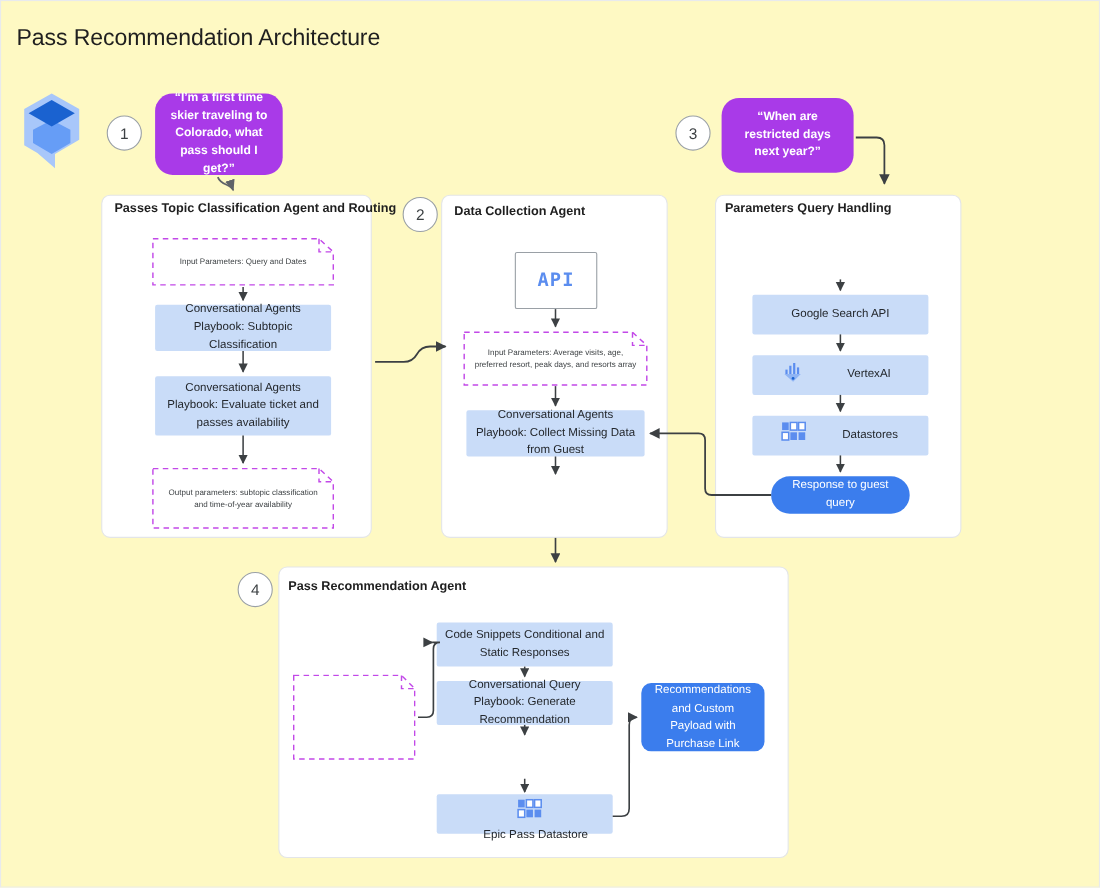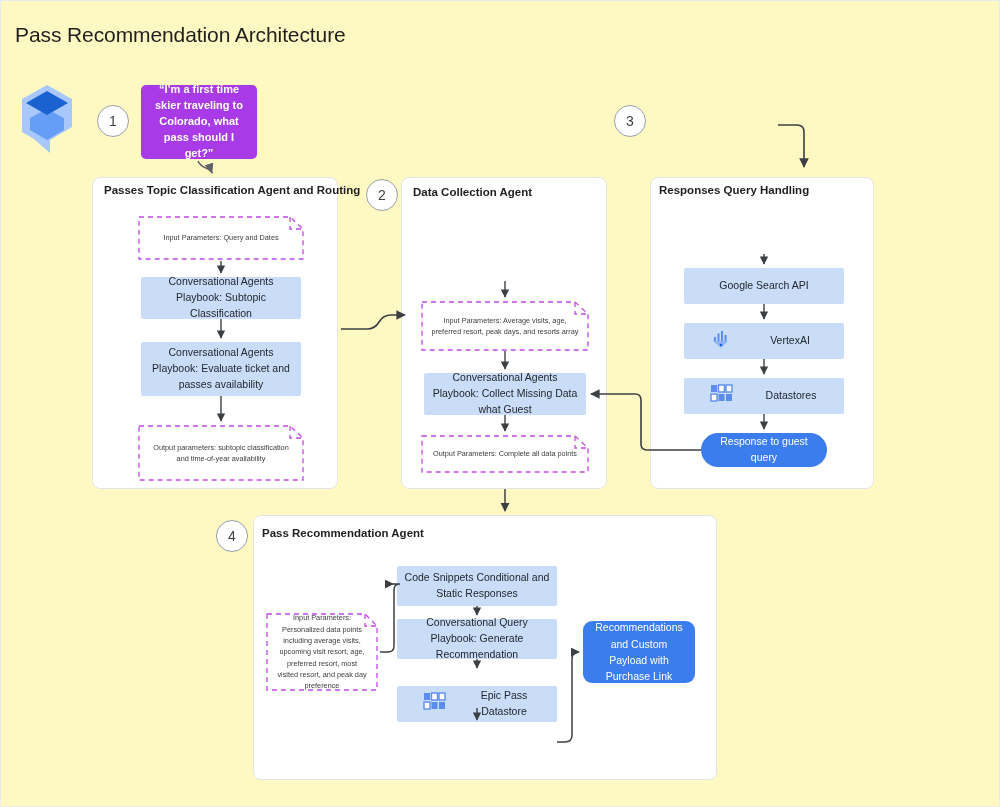--- a/index.html
+++ b/index.html
@@ -40,21 +40,21 @@
     display: flex; align-items: center; justify-content: center;
     font-size: 14px; color: #3c4043;
     background: #ffffff;
     z-index: 6;
   }
 
   
   .bubble {
     position: absolute;
     background: #a93ae8;
-    border-radius: 5px;
+    border-radius: 16px;
     color: #ffffff;
     font-size: 11px;
     font-weight: bold;
     line-height: 1.45;
     text-align: center;
     display: flex; align-items: center; justify-content: center;
     padding: 8px 12px;
     z-index: 5;
   }
 
@@ -165,20 +165,21 @@
       <span>2</span>
     </div>
   <div class="step-circle" style="left:613px; top:104px;">
       <span>3</span>
     </div>
   <div class="step-circle" style="left:215px; top:519px;">
       <span>4</span>
     </div>
 
   <div class="bubble" style="left:140px; top:84px; width:116px; height:74px;">“I’m a first time skier traveling to Colorado, what pass should I get?”</div>
+  <div class="bubble" style="left:655px; top:88px; width:120px; height:68px;">“When are restricted days next year?”</div>
 
   <div class="panel" style="left:91px; top:176px; width:246px; height:312px;"></div>
   <div class="panel-title" style="left:103px; top:183px;">Passes Topic Classification Agent and Routing</div>
 
   <div class="note" style="left:137px; top:215px; width:166px; height:44px;">
     <svg class="note-svg" viewBox="0 0 166 44" preserveAspectRatio="none">
       <path d="M1 1 H152 L165 13 V43 H1 Z" fill="none" stroke="#c248e8" stroke-width="1.3" stroke-dasharray="5,4"></path>
       <path d="M152 1 V13 H165" fill="none" stroke="#c248e8" stroke-width="1.3" stroke-dasharray="5,4"></path>
     </svg>
     <span class="note-txt">Input Parameters: Query and Dates</span>
@@ -192,41 +193,35 @@
     <svg class="note-svg" viewBox="0 0 166 56" preserveAspectRatio="none">
       <path d="M1 1 H152 L165 13 V55 H1 Z" fill="none" stroke="#c248e8" stroke-width="1.3" stroke-dasharray="5,4"></path>
       <path d="M152 1 V13 H165" fill="none" stroke="#c248e8" stroke-width="1.3" stroke-dasharray="5,4"></path>
     </svg>
     <span class="note-txt">Output parameters: subtopic classification and time-of-year availability</span>
   </div>
 
   <div class="panel" style="left:400px; top:176px; width:206px; height:312px;"></div>
   <div class="panel-title" style="left:412px; top:185px;">Data Collection Agent</div>
 
+  <div class="apibox" style="left:467px; top:228px; width:75px; height:52px;">API</div>
 
   <div class="note" style="left:420px; top:300px; width:168px; height:50px;">
     <svg class="note-svg" viewBox="0 0 168 50" preserveAspectRatio="none">
       <path d="M1 1 H154 L167 13 V49 H1 Z" fill="none" stroke="#c248e8" stroke-width="1.3" stroke-dasharray="5,4"></path>
       <path d="M154 1 V13 H167" fill="none" stroke="#c248e8" stroke-width="1.3" stroke-dasharray="5,4"></path>
     </svg>
     <span class="note-txt">Input Parameters: Average visits, age, preferred resort, peak days, and resorts array</span>
   </div>
 
-  <div class="bluebox" style="left:423px; top:372px; width:162px; height:42px;">Conversational Agents Playbook: Collect Missing Data what Guest</div>
-
-  <div class="note" style="left:420px; top:434px; width:168px; height:38px;">
-    <svg class="note-svg" viewBox="0 0 168 38" preserveAspectRatio="none">
-      <path d="M1 1 H154 L167 13 V37 H1 Z" fill="none" stroke="#c248e8" stroke-width="1.3" stroke-dasharray="5,4"></path>
-      <path d="M154 1 V13 H167" fill="none" stroke="#c248e8" stroke-width="1.3" stroke-dasharray="5,4"></path>
-    </svg>
-    <span class="note-txt">Output Parameters: Complete all data points</span>
-  </div>
+  <div class="bluebox" style="left:423px; top:372px; width:162px; height:42px;">Conversational Agents Playbook: Collect Missing Data from Guest</div>
+
 
   <div class="panel" style="left:649px; top:176px; width:224px; height:312px;"></div>
-  <div class="panel-title" style="left:658px; top:183px;">Responses Query Handling</div>
+  <div class="panel-title" style="left:658px; top:183px;">Parameters Query Handling</div>
 
 
   <div class="bluebox" style="left:683px; top:267px; width:160px; height:36px;">Google Search API</div>
 
   <div class="bluebox with-icon" style="left:683px; top:322px; width:160px; height:36px;">
     <span class="ico">
       <svg width="22" height="22" viewBox="0 0 22 22">
         <rect x="4" y="9" width="2" height="4" fill="#5b8def"></rect>
         <rect x="7.5" y="5.5" width="2" height="7.5" fill="#5b8def"></rect>
         <rect x="11" y="3" width="2" height="10" fill="#5b8def"></rect>
@@ -255,29 +250,28 @@
   <div class="pill" style="left:700px; top:432px; width:126px; height:34px;">Response to guest query</div>
 
   <div class="panel" style="left:252px; top:514px; width:464px; height:265px;"></div>
   <div class="panel-title" style="left:261px; top:526px;">Pass Recommendation Agent</div>
 
   <div class="note" style="left:265px; top:612px; width:112px; height:78px;">
     <svg class="note-svg" viewBox="0 0 112 78" preserveAspectRatio="none">
       <path d="M1 1 H99 L111 13 V77 H1 Z" fill="none" stroke="#c248e8" stroke-width="1.3" stroke-dasharray="5,4"></path>
       <path d="M99 1 V13 H111" fill="none" stroke="#c248e8" stroke-width="1.3" stroke-dasharray="5,4"></path>
     </svg>
-    <span class="note-txt">Input Parameters: Personalized data points including average visits, upcoming visit resort, age, preferred resort, most visited resort, and peak day preference</span>
   </div>
 
   <div class="bluebox" style="left:396px; top:565px; width:160px; height:40px;">Code Snippets Conditional and Static Responses</div>
 
   <div class="bluebox" style="left:396px; top:618px; width:160px; height:40px;">Conversational Query Playbook: Generate Recommendation</div>
 
 
-  <div class="bluebox with-icon" style="left:396px; top:685px; width:160px; height:36px;">
+  <div class="bluebox with-icon" style="left:396px; top:721px; width:160px; height:36px;flex-direction:column;">
     <span class="ico">
       <svg width="24" height="20" viewBox="0 0 24 20">
         <rect x="1" y="1" width="6" height="7" fill="#5b8def"></rect>
         <rect x="8.5" y="1" width="6" height="7" fill="#ffffff" stroke="#5b8def" stroke-width="1.4"></rect>
         <rect x="16" y="1" width="6" height="7" fill="#ffffff" stroke="#5b8def" stroke-width="1.4"></rect>
         <rect x="1" y="10" width="6" height="7" fill="#ffffff" stroke="#5b8def" stroke-width="1.4"></rect>
         <rect x="8.5" y="10" width="6" height="7" fill="#5b8def"></rect>
         <rect x="16" y="10" width="6" height="7" fill="#5b8def"></rect>
       </svg>
     </span>

